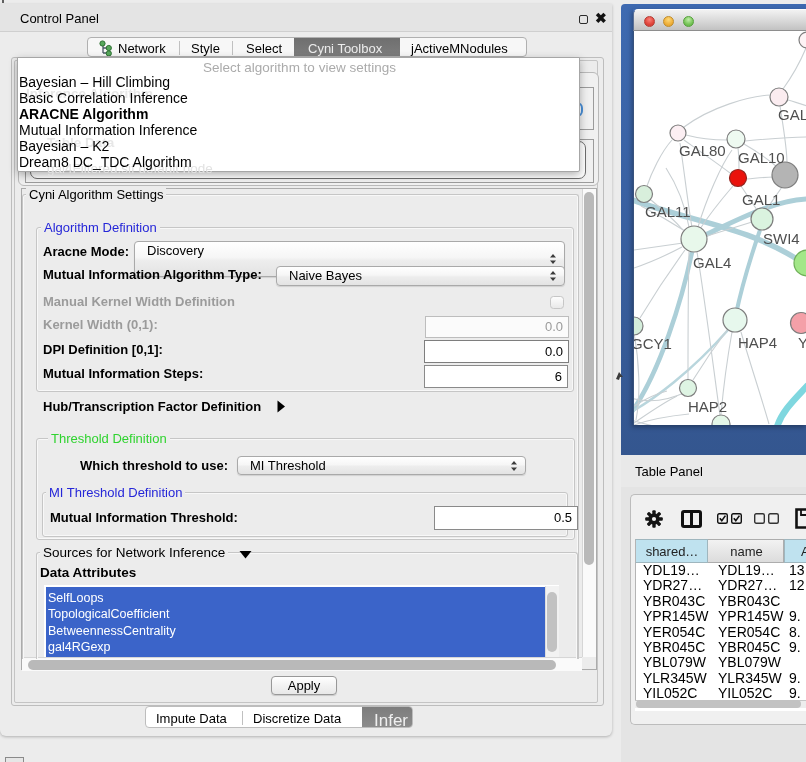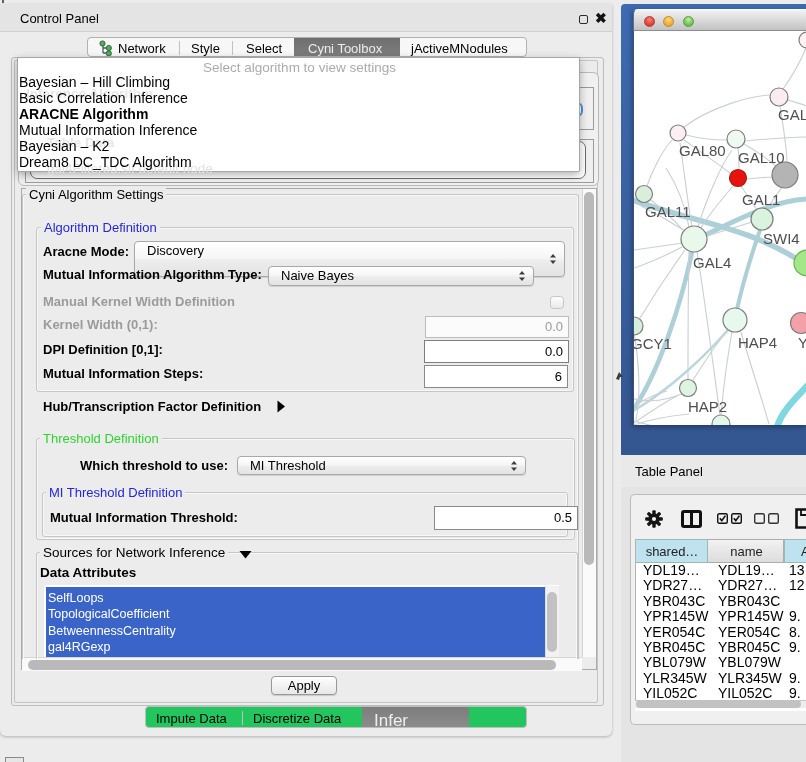--- a/index.html
+++ b/index.html
@@ -234,21 +234,21 @@
 
       <div class="abs blbl" style="left:43px; top:240px;">Aracne Mode:</div>
       <div class="abs combo" style="left:134px; top:237px; width:431px; height:36px;">
         <span class="ctext">Discovery</span>
         <svg class="spin" viewBox="0 0 8 12">
             <path d="M1 4.5 L4 1 L7 4.5 Z M1 7.5 L4 11 L7 7.5 Z" fill="#3c3c3c"></path>
           </svg>
       </div>
 
       <div class="abs blbl" style="left:43px; top:263px;">Mutual Information Algorithm Type:</div>
-      <div class="abs combo" style="left:268px; top:262px; width:266px; height:20px;">
+      <div class="abs combo" style="left:276px; top:262px; width:289px; height:20px;">
         <span class="ctext">Naive Bayes</span>
         <svg class="spin" viewBox="0 0 8 12">
             <path d="M1 4.5 L4 1 L7 4.5 Z M1 7.5 L4 11 L7 7.5 Z" fill="#3c3c3c"></path>
           </svg>
       </div>
 
       <div class="abs glbl" style="left:43px; top:290px;">Manual Kernel Width Definition</div>
       <div class="abs" style="left:550px; top:292px; width:14px; height:13px; border:1px solid #c6c6c6; border-radius:3.5px; background:linear-gradient(#fdfdfd,#e9e9e9);"></div>
 
       <div class="abs glbl" style="left:43px; top:313px;">Kernel Width (0,1):</div>
@@ -259,21 +259,21 @@
 
       <div class="abs blbl" style="left:43px; top:362px;">Mutual Information Steps:</div>
       <div class="abs field" style="left:424px; top:361px; width:144px; height:23px; border-color:#8a8a8a; line-height:21px;">6</div>
 
       <div class="abs blbl" style="left:43px; top:395px;">Hub/Transcription Factor Definition</div>
       <svg class="abs" style="left:276px; top:396px;" width="10" height="13" viewBox="0 0 10 13">
           <path d="M1.5 0.5 L9 6.5 L1.5 12.5 Z" fill="#000"></path>
         </svg>
 
       <div class="abs gbox" style="left:36px; top:434px; width:539px; height:102px;"></div>
-      <div class="abs gtitle" style="left:40px; top:427px; color:#2fd32f;">Threshold Definition</div>
+      <div class="abs gtitle" style="left:48px; top:427px; color:#2fd32f;">Threshold Definition</div>
 
       <div class="abs blbl" style="left:80px; top:454px;">Which threshold to use:</div>
       <div class="abs combo" style="left:237px; top:452px; width:289px; height:19px;">
         <span class="ctext">MI Threshold</span>
         <svg class="spin" viewBox="0 0 8 12">
             <path d="M1 4.5 L4 1 L7 4.5 Z M1 7.5 L4 11 L7 7.5 Z" fill="#3c3c3c"></path>
           </svg>
       </div>
 
       <div class="abs gbox" style="left:42px; top:488px; width:526px; height:45px;"></div>
@@ -293,21 +293,21 @@
       <div class="abs" style="left:46px; top:583px; width:499px; height:70px; background:#3b64c9;"></div>
       <div class="abs" style="left:48px; top:586px; font-size:12.5px; color:#fff; line-height:16.3px;">SelfLoops<br>TopologicalCoefficient<br>BetweennessCentrality<br>gal4RGexp</div>
 
       <div class="abs" style="left:545px; top:582px; width:14px; height:71px; background:#f2f2f2; border-left:1px solid #ddd;"></div>
       <div class="abs" style="left:547px; top:588px; width:10px; height:60px; background:#c2c2c2; border-radius:5px;"></div>
 
       <div class="abs" style="left:271px; top:672px; width:66px; height:19px; border:1px solid #989898; border-radius:4px;
         background:linear-gradient(#ffffff,#f2f2f2 50%,#e8e8e8); box-shadow:0 1px 1px rgba(0,0,0,0.15);
         font-size:13px; text-align:center; line-height:17px;">Apply</div>
 
-      <div class="abs" style="left:145px; top:702px; width:382px; height:22px; background:#22c55e;
+      <div class="abs" style="left:145px; top:702px; width:268px; height:22px; background:#ffffff;
         border:1px solid #bdbdbd; border-radius:4px; overflow:hidden;">
         <div class="abs blbl" style="left:10px; top:4px; font-weight:normal;">Impute Data</div>
         <div class="abs" style="left:96px; top:4px; width:1px; height:14px; background:#c0c0c0;"></div>
         <div class="abs lbl" style="left:107px; top:4px;">Discretize Data</div>
         <div class="abs" style="left:216px; top:0; width:107px; height:22px; background:linear-gradient(#7d7d7d,#8d8d8d); border-radius:0 4px 4px 0;">
           <div class="abs" style="left:12px; top:4px; font-size:17px; color:#efefef;">Infer Network</div>
         </div>
       </div>
     </div>
 

